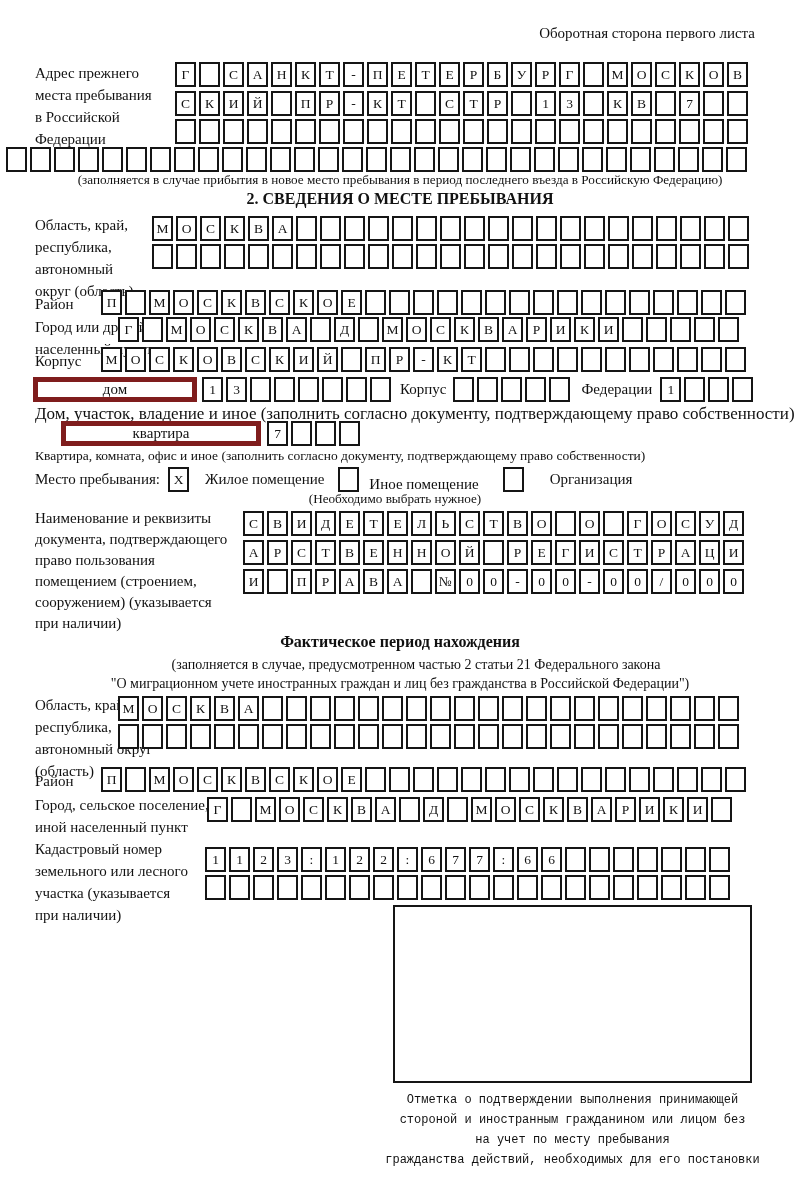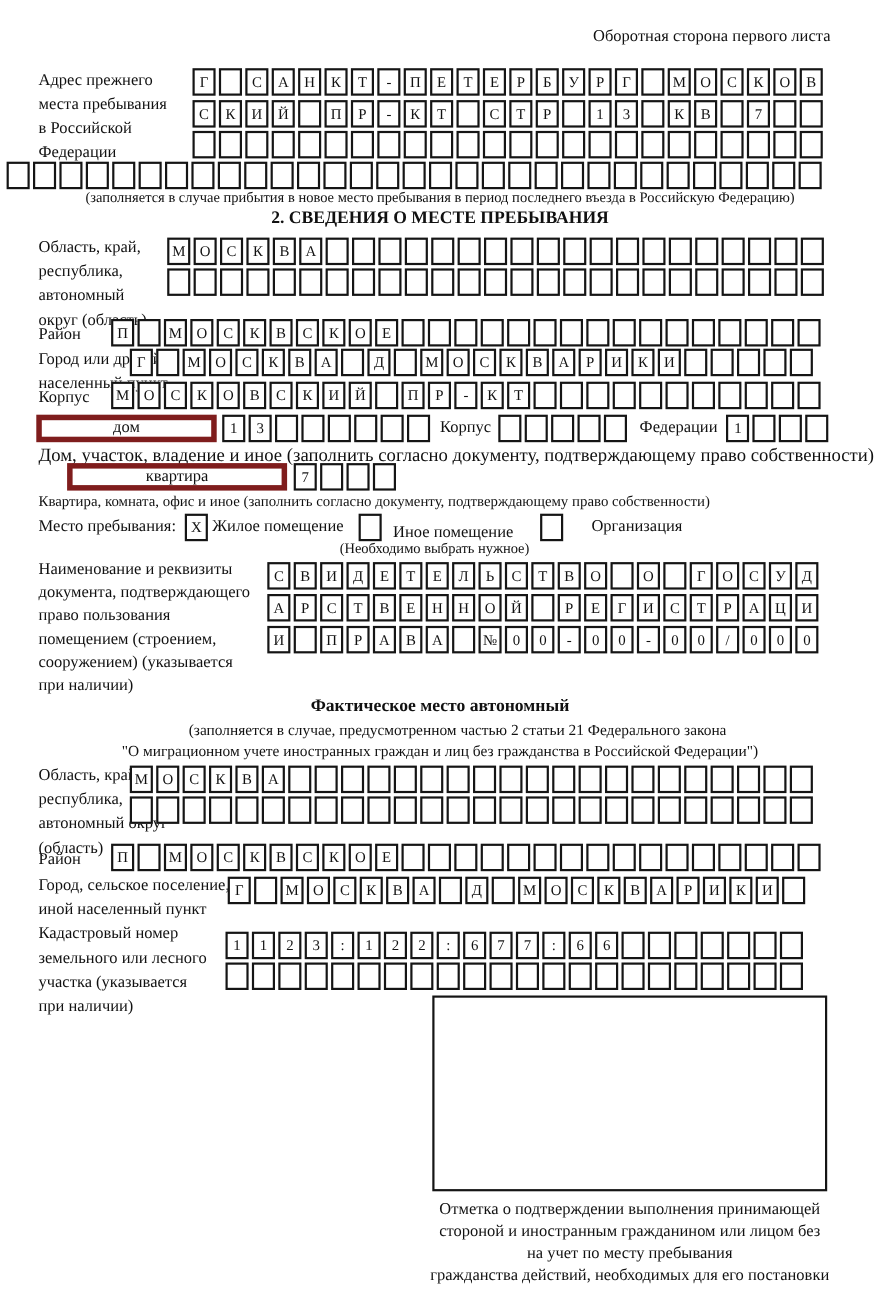--- a/index.html
+++ b/index.html
@@ -11,21 +11,21 @@
         display:flex;align-items:center;justify-content:center;
         font-size:13.5px;line-height:1;background:#fff;}
   .lbl{font-size:15px;line-height:22px;}
   .lbl div{white-space:nowrap;}
   .note{font-size:13.2px;text-align:center;white-space:nowrap;}
   .h-bold{font-size:16px;font-weight:bold;text-align:center;white-space:nowrap;}
   .bigbox{box-sizing:border-box;border:5px solid #7f1d1d;height:25px;
           display:flex;align-items:center;justify-content:center;font-size:15px;}
   .inline-row{display:flex;align-items:center;font-size:15px;white-space:nowrap;}
   .stampbox{box-sizing:border-box;border:2px solid #151515;background:#fff;}
-  .capcenter{font-size:15px;line-height:20px;text-align:center;}
+  .capcenter{font-size:12px;line-height:20px;text-align:center;font-family:Liberation Mono, monospace;}
 </style>
 </head>
 <body>
 
 <div id="page">
 
   <div class="abs" style="top:25px;right:45px;font-size:15px;">Оборотная сторона первого листа</div>
 
   <div class="abs lbl" style="left:35px;top:62px;">
       <div>Адрес прежнего</div>
@@ -341,21 +341,21 @@
         <div class="cell"></div>
         <div class="cell"></div>
         <div class="cell"></div>
       </div>
   </div>
   <div class="abs" style="left:35px;top:448px;font-size:13.5px;white-space:nowrap;">Квартира, комната, офис и иное (заполнить согласно документу, подтверждающему право собственности)</div>
 
   <div class="abs inline-row" style="left:35px;top:466px;">
     <div>Место пребывания:</div>
     <div class="cell" style="margin-left:8px;">X</div>
-    <div style="margin-left:4px;">Жилое помещение</div>
+    <div style="margin-left:16px;">Жилое помещение</div>
     <div class="cell" style="margin-left:14px;"></div>
     <div style="margin-left:10px;margin-top:10px;">Иное помещение</div>
     <div class="cell" style="margin-left:24px;"></div>
     <div style="margin-left:26px;">Организация</div>
   </div>
   <div class="abs note" style="left:0;width:790px;top:491px;">(Необходимо выбрать нужное)</div>
 
   <div class="abs lbl" style="left:35px;top:508px;line-height:21px;">
       <div>Наименование и реквизиты</div>
       <div>документа, подтверждающего</div>
@@ -427,21 +427,21 @@
       <div class="cell">0</div>
       <div class="cell">-</div>
       <div class="cell">0</div>
       <div class="cell">0</div>
       <div class="cell">/</div>
       <div class="cell">0</div>
       <div class="cell">0</div>
       <div class="cell">0</div>
     </div>
 
-  <div class="abs h-bold" style="left:0;width:800px;top:633px;">Фактическое место автономный</div>
+  <div class="abs h-bold" style="left:0;width:800px;top:633px;">Фактическое период нахождения</div>
   <div class="abs note" style="left:16px;width:800px;top:657px;font-size:14px;">(заполняется в случае, предусмотренном частью 2 статьи 21 Федерального закона</div>
   <div class="abs note" style="left:0;width:800px;top:676px;font-size:14px;">"О миграционном учете иностранных граждан и лиц без гражданства в Российской Федерации")</div>
 
   <div class="abs lbl" style="left:35px;top:694px;">
       <div>Область, край,</div>
       <div>республика,</div>
       <div>автономный округ</div>
       <div>(область)</div>
     </div>
   <div class="abs cellrow" style="left:118px;top:696px;">

